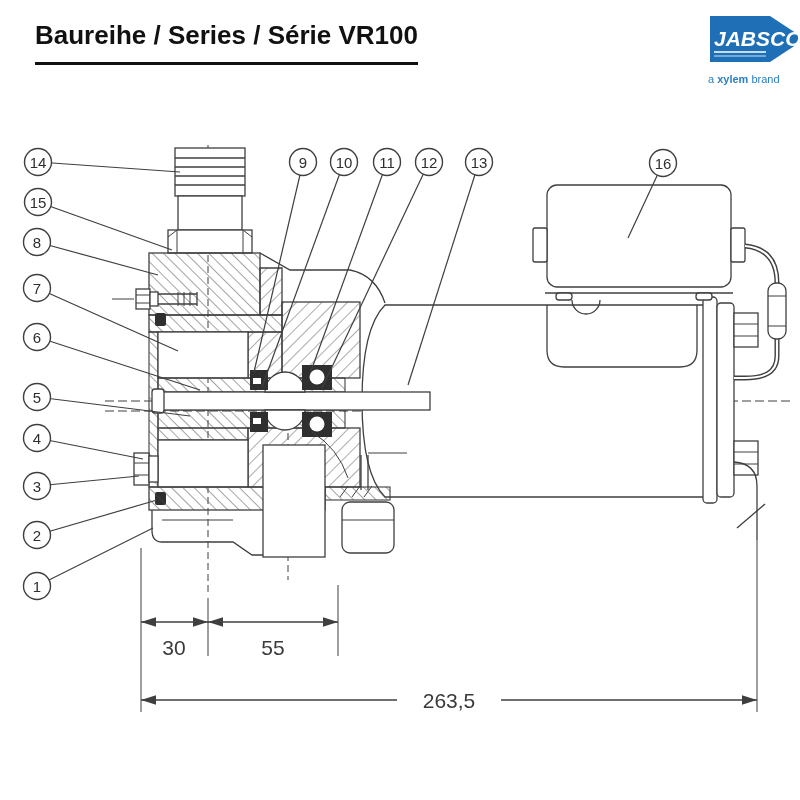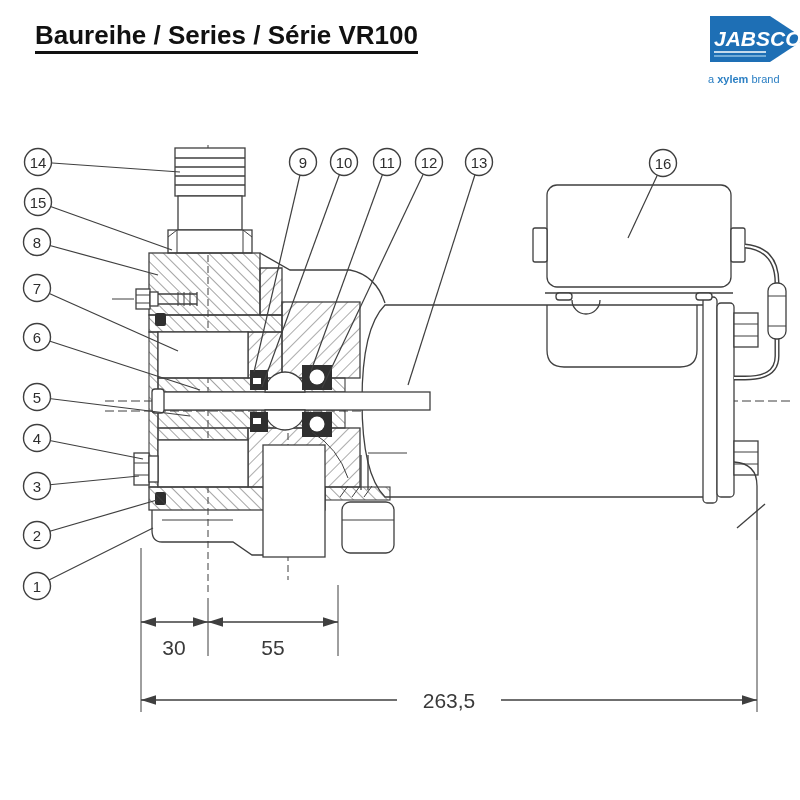--- a/index.html
+++ b/index.html
@@ -1,19 +1,19 @@
 <!DOCTYPE html>
 <html><head>
 <meta charset="utf-8">
 <style>
   html,body{margin:0;padding:0;background:#ffffff;}
   #page{position:relative;width:800px;height:800px;background:#ffffff;overflow:hidden;
         font-family:"Liberation Sans",sans-serif;}
   #title{position:absolute;left:35px;top:20px;font-size:26px;font-weight:bold;color:#111;
-         border-bottom:3px solid #111;padding-bottom:0;letter-spacing:0px;}
+         border-bottom:3px solid #111;padding-bottom:11px;letter-spacing:0px;}
   #logo{position:absolute;left:708px;top:14px;width:110px;}
   #logo-tagline{margin-top:3px;font-size:11px;white-space:nowrap;}
   #logo-tagline .bold{font-weight:bold;}
   svg text{font-family:"Liberation Sans",sans-serif;}
   .callout-text{font-size:15px;fill:#2e2e2e;}
   .dim-text{font-size:21px;fill:#3a3a3a;}
   .ln{stroke:#3f3f3f;fill:none;stroke-width:1.3;}
   .thin{stroke:#3f3f3f;fill:none;stroke-width:1;}
   .wh{fill:#ffffff;stroke:#3f3f3f;stroke-width:1.3;}
   .dk{fill:#2f2f2f;stroke:none;}

